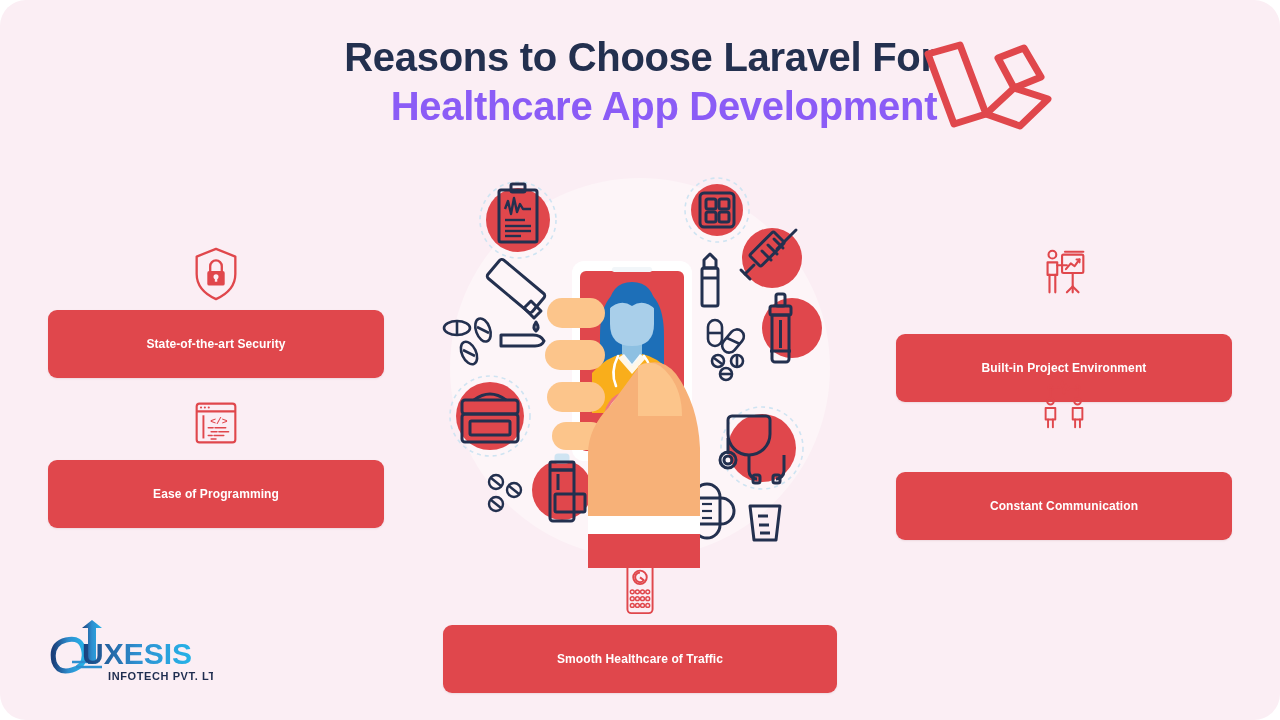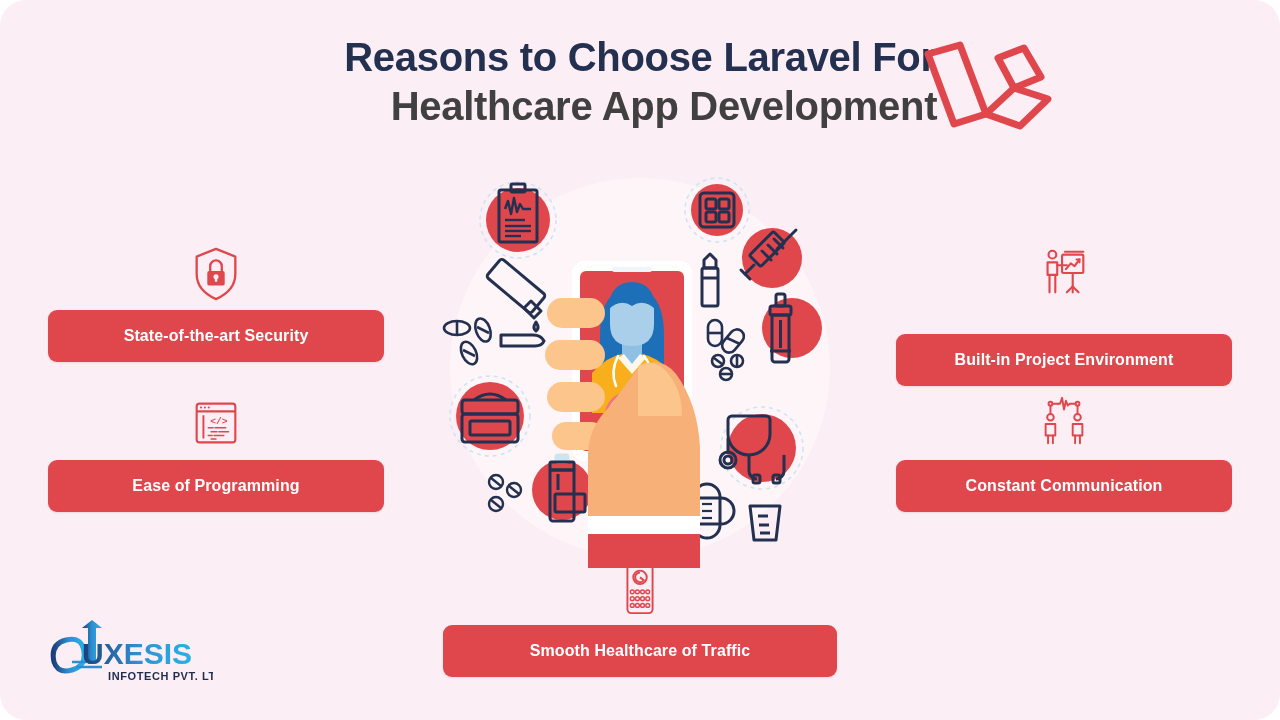--- a/index.html
+++ b/index.html
@@ -30,21 +30,21 @@
     font-weight: bold;
     letter-spacing: -0.3px;
     color: #23304f;
     line-height: 1.18;
     display: block;
   }
   .title-line2 {
     font-size: 40px;
     font-weight: bold;
     letter-spacing: -0.3px;
-    color: #404040;
+    color: #8b5cf6;
     line-height: 1.18;
     display: block;
     margin-top: 2px;
     margin-left: 48px;
   }
   .laravel-logo {
     position: absolute;
     left: 920px; top: 36px;
     width: 140px; height: 110px;
   }
@@ -56,40 +56,40 @@
     flex-direction: column;
     align-items: center;
   }
   .feature-icon {
     width: 58px; height: 58px;
     margin-bottom: 8px;
   }
   .pill {
     background: #e0474c;
     color: #ffffff;
-    font-size: 16px;
+    font-size: 12px;
     font-weight: bold;
     letter-spacing: 0.1px;
     border-radius: 9px;
     display: flex;
     align-items: center;
     justify-content: center;
-    height: 52px;
+    height: 68px;
     padding: 0 18px;
     white-space: nowrap;
     box-shadow: 0 1px 2px rgba(120,40,50,0.10);
   }
 
   #feat-security  { left: 48px;  top: 244px; width: 336px; }
   #feat-security  .pill { width: 336px; }
   #feat-ease      { left: 48px;  top: 394px; width: 336px; }
   #feat-ease      .pill { width: 336px; }
   #feat-builtin   { left: 896px; top: 244px; width: 336px; gap: 24px; }
   #feat-builtin   .pill { width: 336px; }
-  #feat-comm      { left: 896px; top: 394px; width: 336px; }
+  #feat-comm      { left: 896px; top: 378px; width: 336px; gap: 28px; }
   #feat-comm      .pill { width: 336px; }
   #feat-traffic   { left: 443px; top: 559px; width: 394px; }
   #feat-traffic   .pill { width: 394px; }
 
   
   .illustration {
     position: absolute;
     left: 432px; top: 168px;
     width: 416px; height: 400px;
   }

